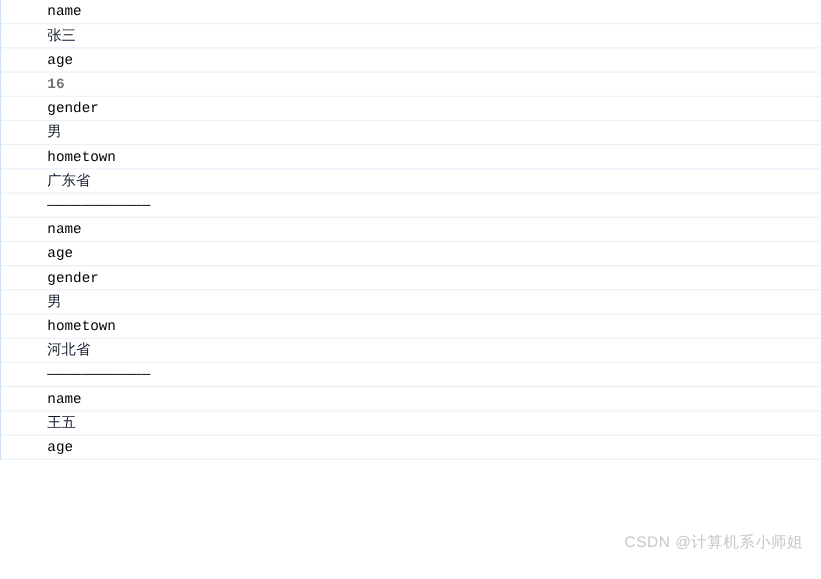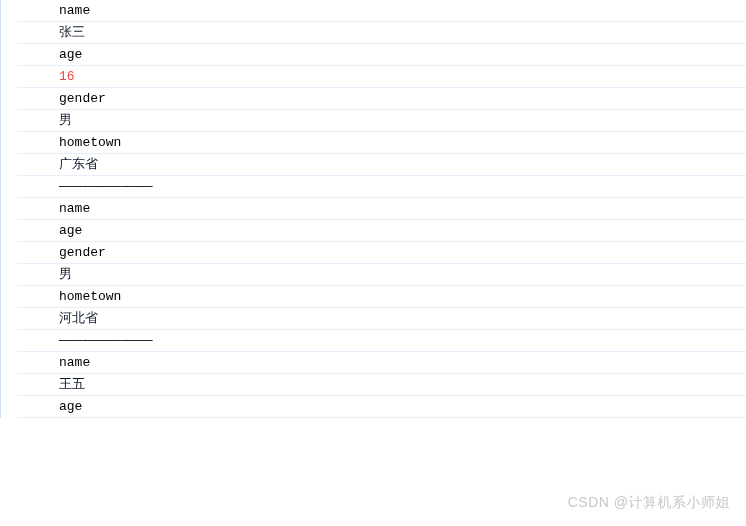--- a/index.html
+++ b/index.html
@@ -11,45 +11,46 @@
       font-family: Consolas, 'Courier New', monospace;
       font-size: 13px;
       background: #ffffff;
       width: 746px;
       height: 526px;
       overflow: hidden;
       position: relative;
     }
     .container {
       border-left: 1px solid #d0e0f0;
-      padding-left: 16px;
+      padding-left: 0;
     }
     .line {
       height: 22px;
       line-height: 22px;
       padding-left: 42px;
       border-bottom: 1px solid #e5f0fa;
       color: #333;
       white-space: pre;
     }
     .line.key {
       color: #000;
     }
     .line.value {
       color: #0f172a;
     }
     .line.number {
-      color: #ef4444;
+      color: #737373;
+      font-weight: bold;
     }
     .line.separator {
       color: #000;
     }
     .watermark {
       position: absolute;
-      bottom: 14px;
+      bottom: 24px;
       right: 16px;
       color: #c8c8c8;
       font-family: Arial, sans-serif;
       font-size: 14px;
       font-weight: 400;
       letter-spacing: 0.5px;
     }
   </style>
 </head>
 <body>

